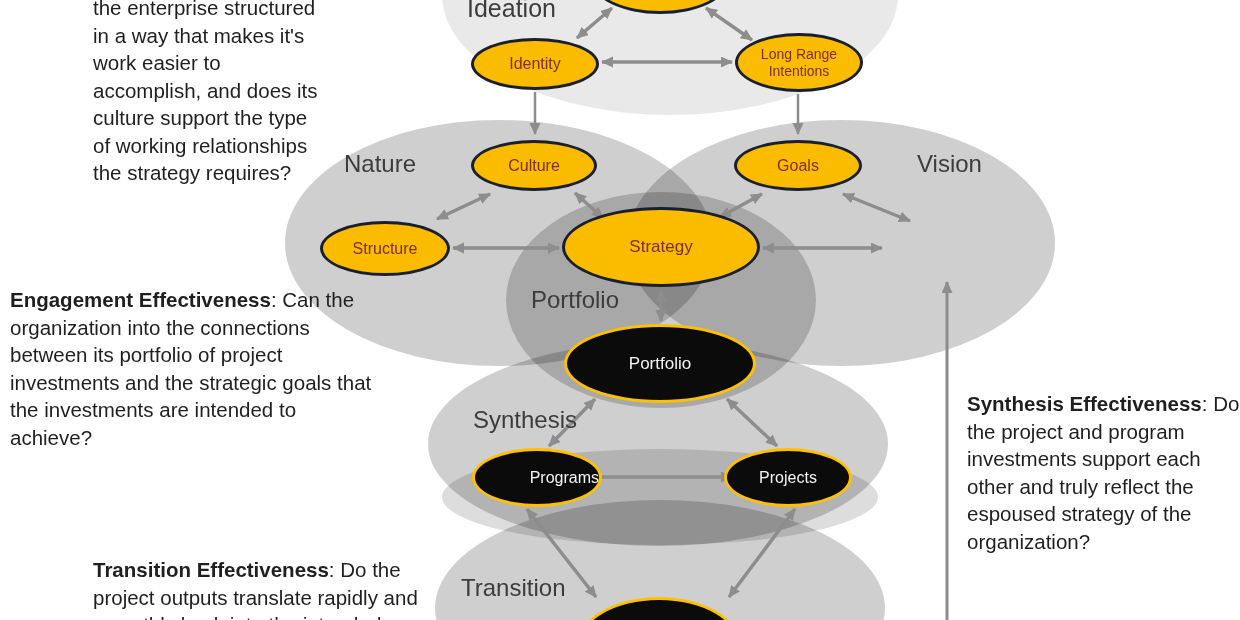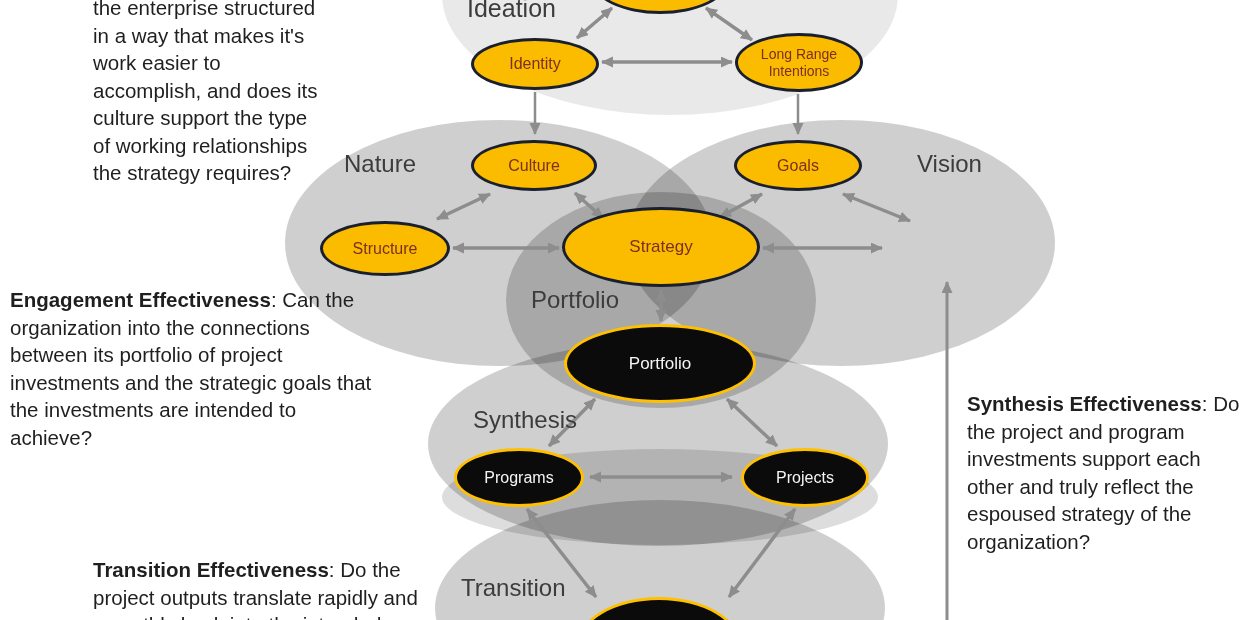--- a/index.html
+++ b/index.html
@@ -100,24 +100,24 @@
     </div>
   <div class="node gold" style="left:320px;top:221px;width:130px;height:55px;">
       <span>Structure</span>
     </div>
   <div class="node gold big" style="left:562px;top:207px;width:198px;height:80px;">
       <span>Strategy</span>
     </div>
   <div class="node black big" style="left:564px;top:324px;width:192px;height:79px;">
       <span>Portfolio</span>
     </div>
-  <div class="node black" style="left:454px;top:448px;width:130px;height:59px;">
+  <div class="node black" style="left:472px;top:448px;width:130px;height:59px;justify-content:flex-end;">
       <span>Programs</span>
     </div>
-  <div class="node black" style="left:741px;top:448px;width:128px;height:59px;">
+  <div class="node black" style="left:724px;top:448px;width:128px;height:59px;">
       <span>Projects</span>
     </div>
   <div class="node black" style="left:576px;top:597px;width:166px;height:100px;">
       <span></span>
     </div>
 
   <div class="domain-label" style="left:467px;top:-6px;font-size:25px;">Ideation</div>
   <div class="domain-label" style="left:344px;top:150px;">Nature</div>
   <div class="domain-label" style="left:917px;top:150px;">Vision</div>
   <div class="domain-label" style="left:531px;top:286px;">Portfolio</div>

